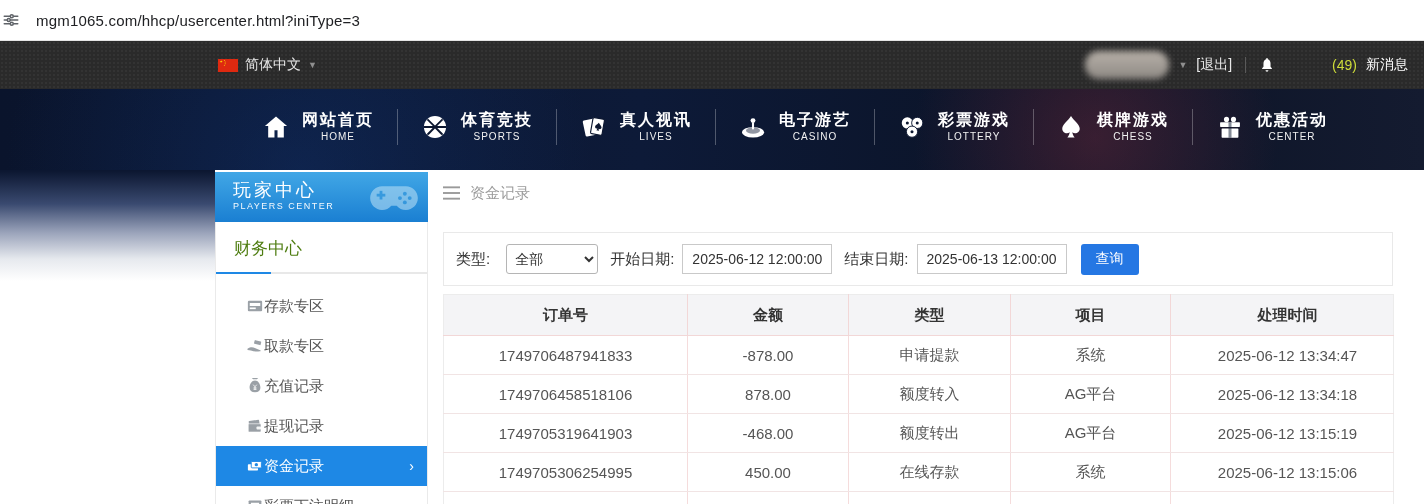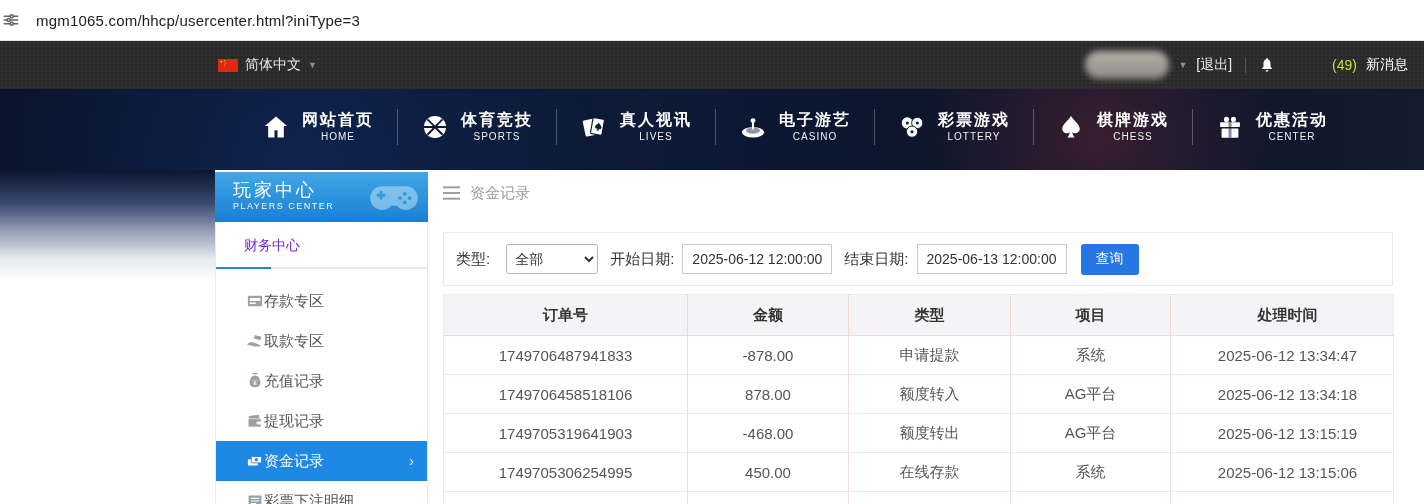--- a/index.html
+++ b/index.html
@@ -51,21 +51,21 @@
 
   
   .sidebar { position:absolute; left:215px; top:172px; width:213px; z-index:4; }
   .sb-header { position:relative; height:50px; padding:7px 0 0 18px; overflow:hidden; color:#fff;
                background:linear-gradient(180deg,#41a7e6,#1a7fd2); }
   .sb-title { font-size:18px; letter-spacing:3px; line-height:22px; }
   .sb-sub { font-size:9px; letter-spacing:1.5px; opacity:0.95; }
   .gamepad-icon { position:absolute; right:8px; top:4px; width:52px; height:42px;
                   color:#bfe3f7; opacity:0.55; }
   .sb-body { background:#fff; border:1px solid #eaeaea; border-top:none; height:350px; }
-  .sb-section { font-size:14px; color:#6d28d9; padding:15px 0 12px 28px; }
+  .sb-section { font-size:17px; color:#4d7c0f; padding:15px 0 12px 18px; }
   .sb-underline { height:2px; background:#e8e8e8; position:relative; }
   .sb-underline::before { content:""; position:absolute; left:0; top:0; width:55px; height:2px;
                           background:#1e88e5; }
   .sb-menu { padding-top:12px; }
   .sb-item { position:relative; height:40px; display:flex; align-items:center; 
              padding-left:30px; font-size:15px; color:#555; cursor:pointer; }
   .sb-icon { width:18px; height:18px; color:#9aa0a6; flex:0 0 auto; }
   .sb-item.selected { background:#1e88e5; color:#fff; }
   .sb-item.selected .sb-icon { color:#fff; }
   .sb-chevron { position:absolute; right:13px; font-size:14px; color:#fff; }

